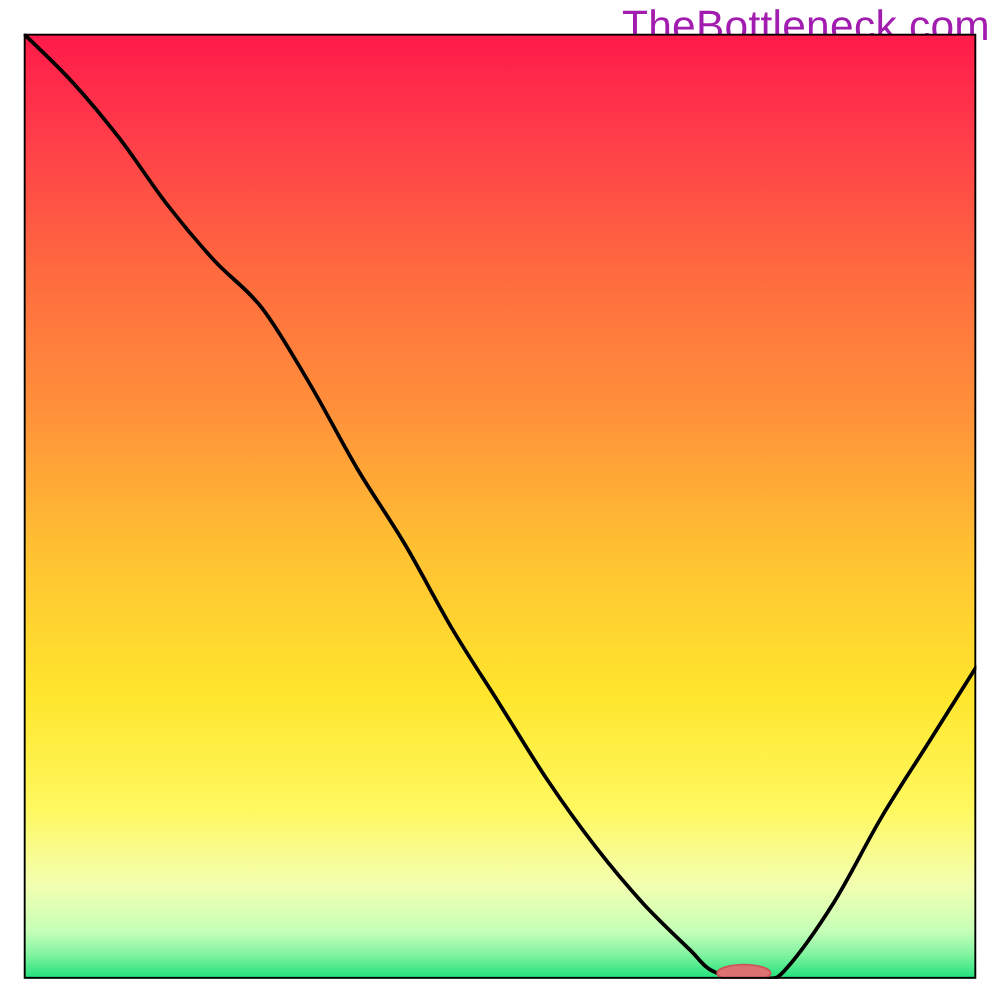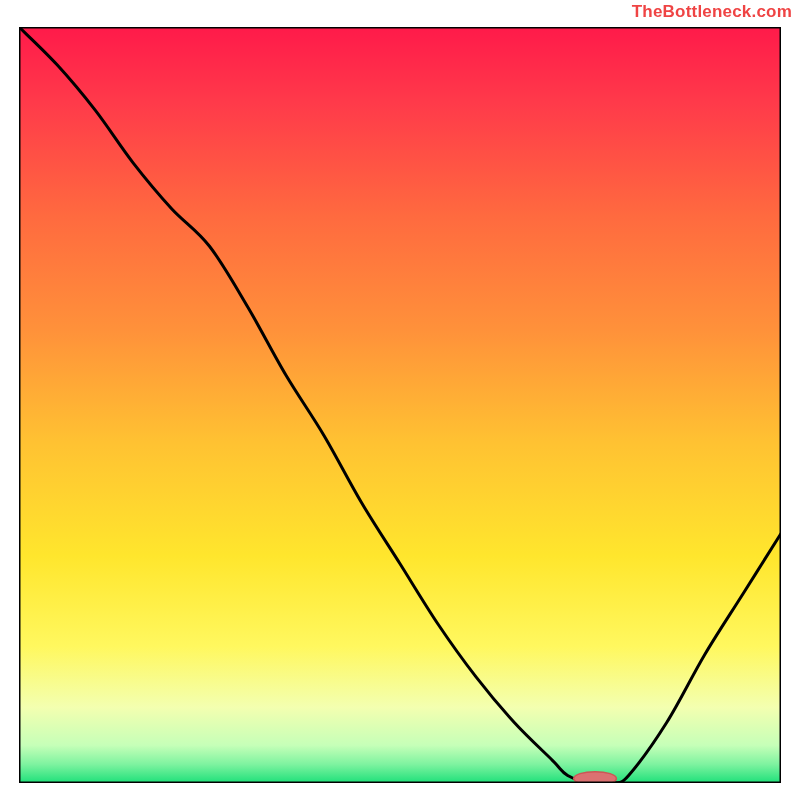--- a/index.html
+++ b/index.html
@@ -13,23 +13,23 @@
   }
   .stage {
     position: relative;
     width: 800px;
     height: 800px;
   }
   .watermark {
     position: absolute;
     top: 2px;
     right: 8px;
-    color: #ef4444;
-    font-size: 17px;
-    font-weight: 700;
+    color: #a21caf;
+    font-size: 34px;
+    font-weight: 400;
     letter-spacing: 0.2px;
     user-select: none;
   }
   .plot {
     position: absolute;
     left: 19px;
     top: 27px;
     width: 762px;
     height: 756px;
   }

